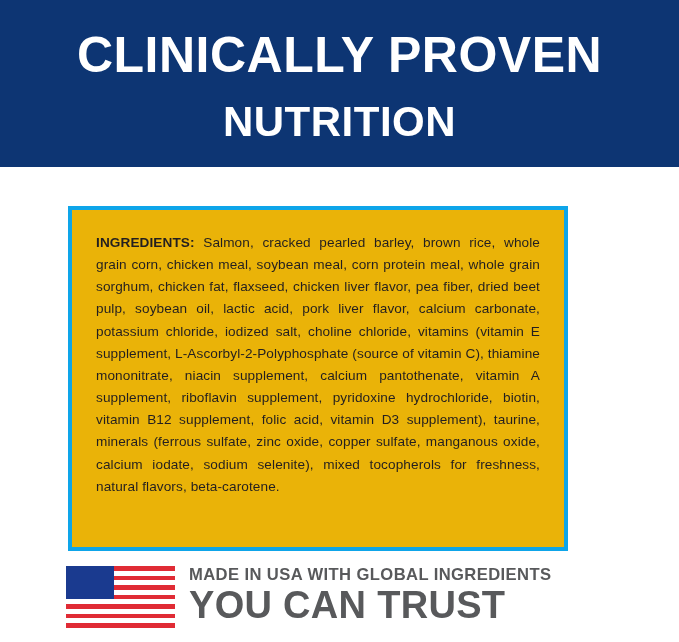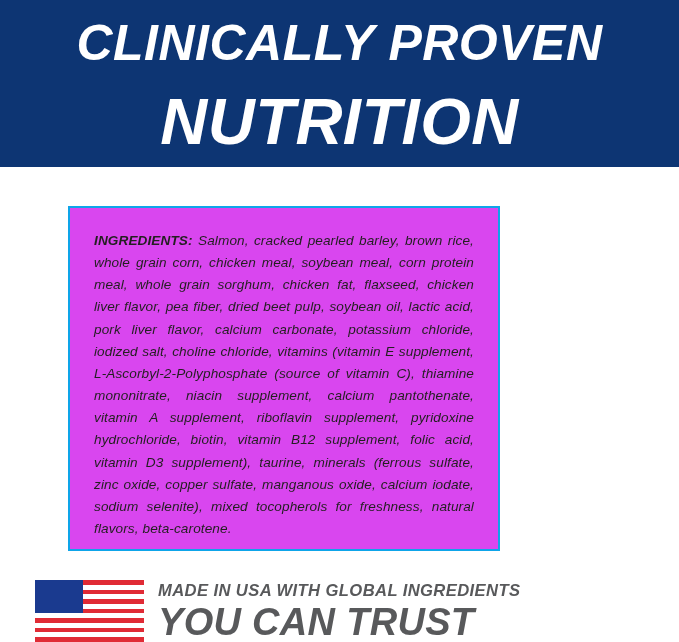--- a/index.html
+++ b/index.html
@@ -12,21 +12,20 @@
     height: 642px;
     background: #ffffff;
     font-family: "Liberation Sans", sans-serif;
     overflow: hidden;
   }
   .page {
     position: relative;
     width: 679px;
     height: 642px;
     background: #ffffff;
-    font-style: italic;
   }
 
   
   .banner {
     position: absolute;
     left: 0;
     top: 0;
     width: 679px;
     height: 167px;
     background: #0d3573;
@@ -42,33 +41,33 @@
     font-weight: bold;
     letter-spacing: 0.5px;
     text-align: center;
     line-height: 1.02;
     white-space: nowrap;
   }
   .banner-line1 {
     font-size: 50px;
   }
   .banner-line2 {
-    font-size: 65px;
+    font-size: 42px;
     margin-top: 20px;
   }
 
   
   .ingredients-box {
     position: absolute;
     left: 68px;
     top: 206px;
-    width: 432px;
+    width: 500px;
     height: 345px;
-    border: 2px solid #0ea5e9;
-    background: #d946ef;
+    border: 4px solid #0ea5e9;
+    background: #eab308;
     padding: 22px 24px 18px 24px;
   }
   .ingredients-text {
     font-size: 13.6px;
     line-height: 1.63;
     color: #231f20;
     text-align: justify;
     text-justify: inter-word;
     letter-spacing: 0.1px;
     margin: 0;
@@ -78,22 +77,22 @@
   }
 
   
   .footer {
     position: absolute;
     left: 0;
     top: 566px;
     width: 679px;
     height: 76px;
     display: flex;
-    align-items: flex-end;
-    padding-left: 35px;
+    align-items: flex-start;
+    padding-left: 66px;
   }
   .flag {
     position: relative;
     width: 109px;
     height: 62px;
     flex: 0 0 auto;
     overflow: hidden;
     background: #ffffff;
   }
   .flag .stripes {

